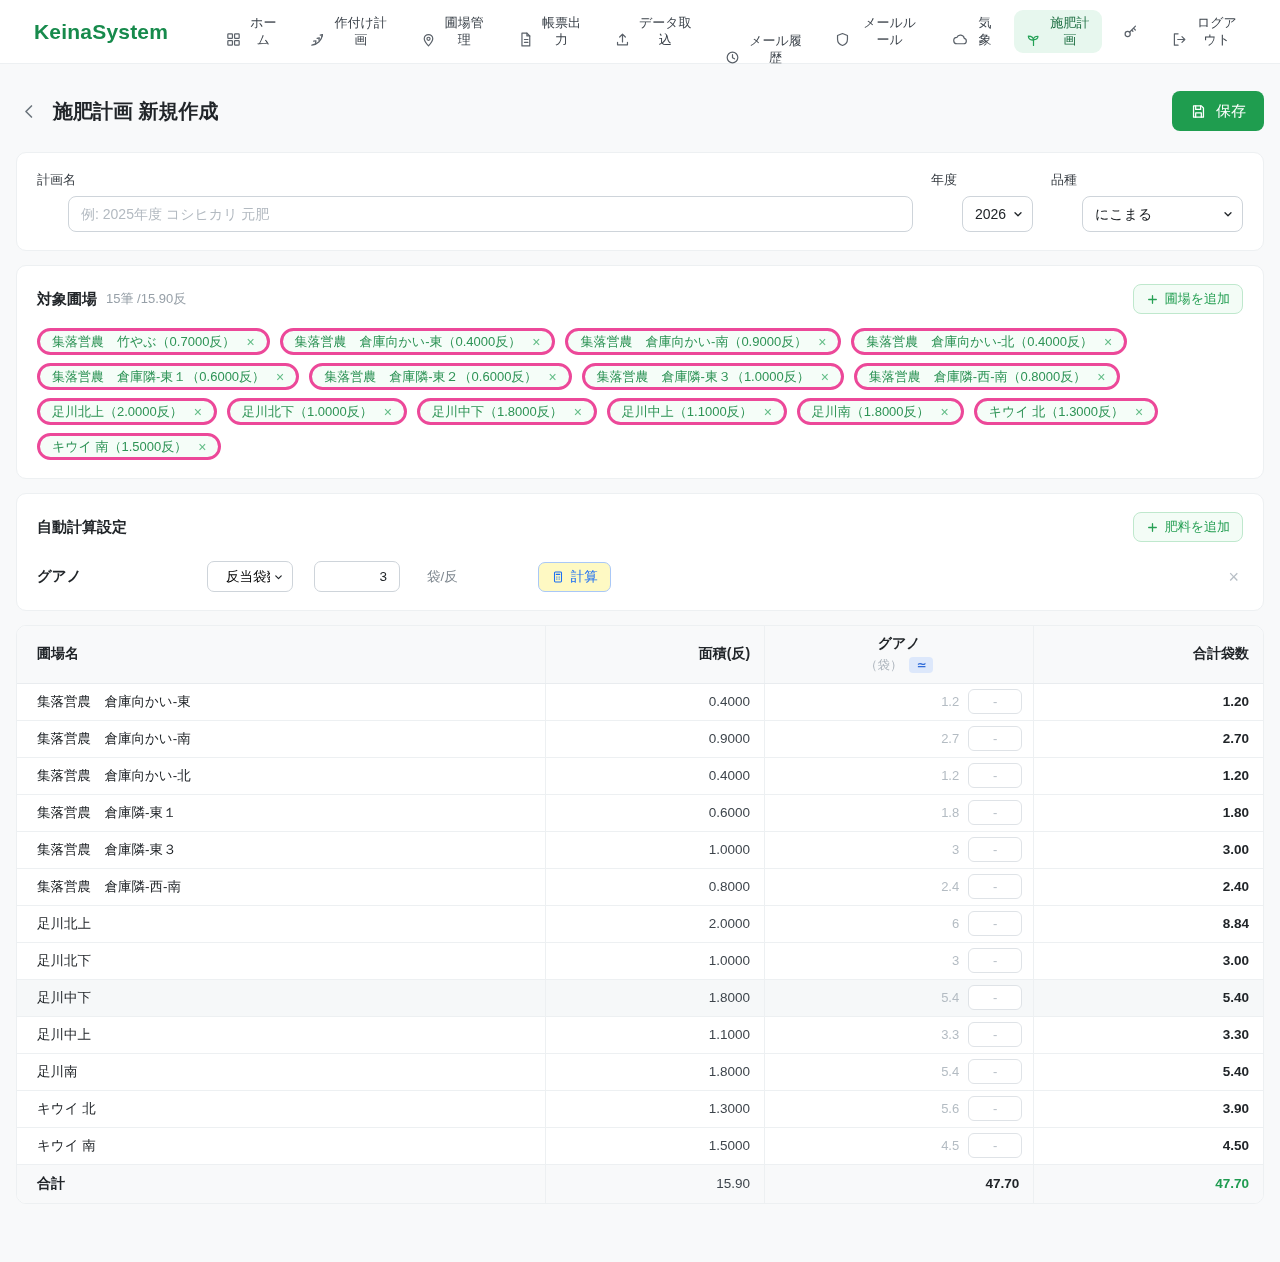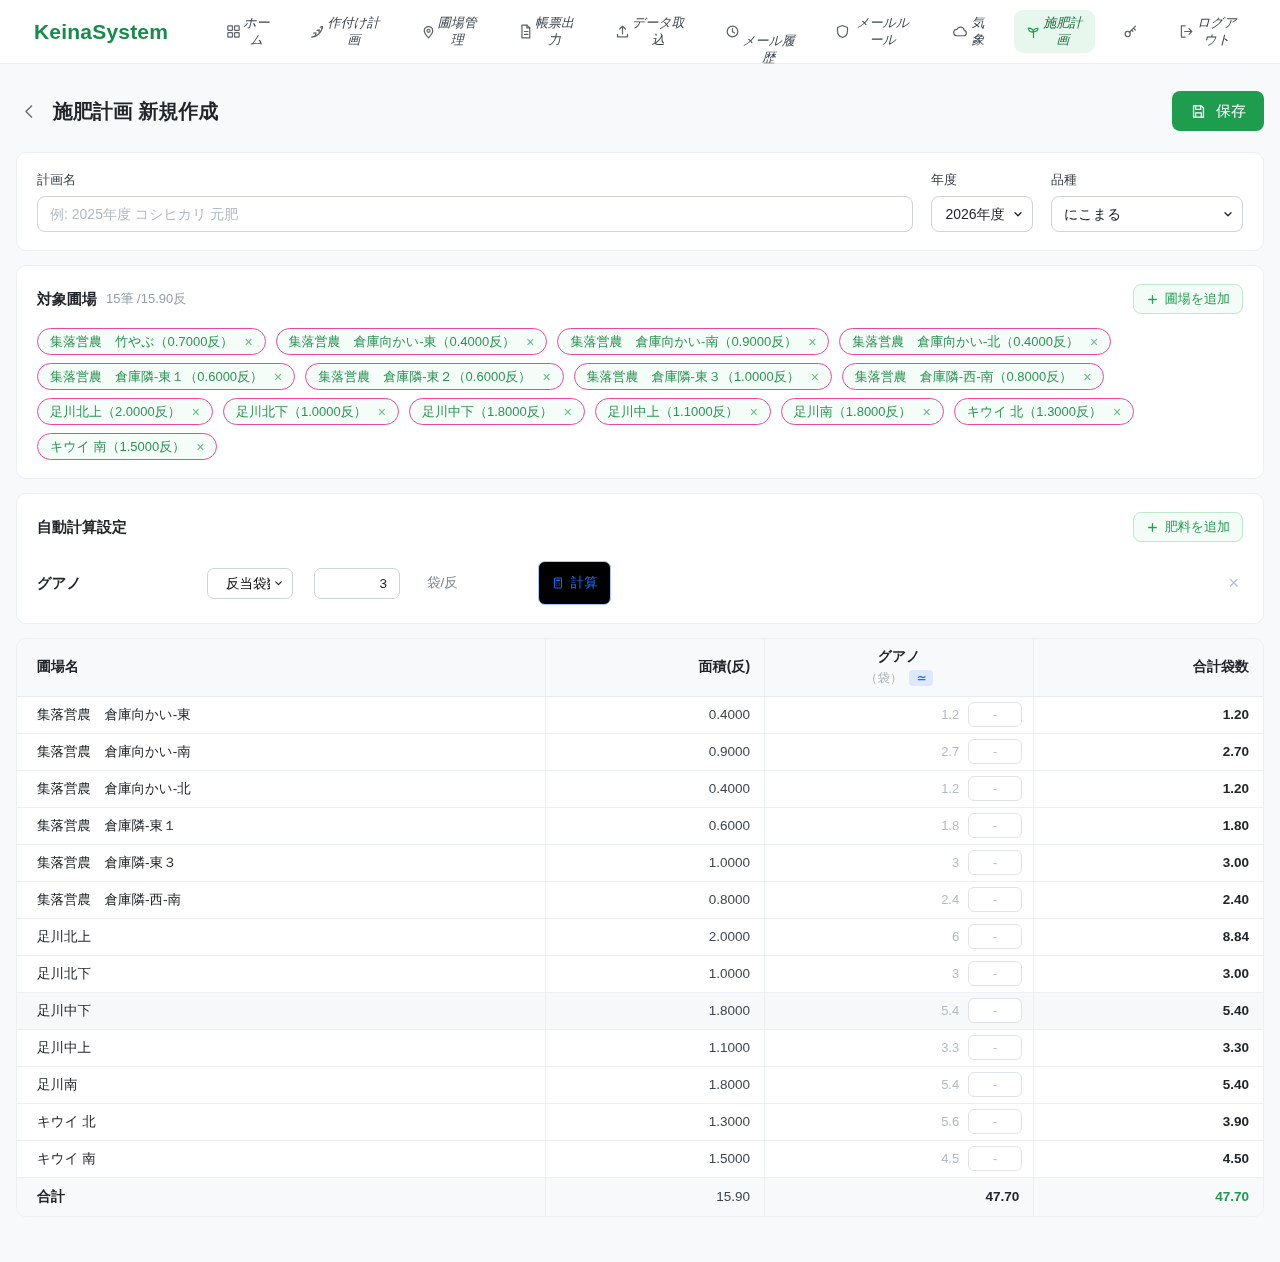--- a/index.html
+++ b/index.html
@@ -14,22 +14,22 @@
   .icn svg { display:block; }
 
   
   .navbar {
     height:64px; background:#fff; border-bottom:1px solid #edf0f2;
     display:flex; align-items:center; padding:0 30px 0 34px;
   }
   .brand { font-size:21px; font-weight:700; color:#178a4c; letter-spacing:.2px; margin-right:46px; cursor:pointer; }
   .nav { flex:1; display:flex; align-items:center; justify-content:space-between; }
   .nav-item {
-    display:flex; align-items:center; padding:5px 11px; border-radius:9px;
-    color:#3c434b; cursor:pointer;font-style:italic;
+    display:flex; align-items:flex-end; gap:7px; padding:5px 11px; border-radius:9px;
+    color:#3c434b; cursor:pointer;
   }
   .nav-item .icn { color:#5a6169; }
   .nav-label { font-size:13px; line-height:1.3; text-align:center; }
   .nav-item.active { background:#e7f7ee; color:#1c6e41; }
   .nav-item.active .icn { color:#22a155; }
   .nav-item[data-icon="grid"] .nav-label { width:2.2em; }
   .nav-item[data-icon="wheat"] .nav-label { width:4.2em; }
   .nav-item[data-icon="pin"] .nav-label { width:3.2em; }
   .nav-item[data-icon="document"] .nav-label { width:3.2em; }
   .nav-item[data-icon="upload"] .nav-label { width:4.2em; }
@@ -55,21 +55,21 @@
     background:#fff; border:1px solid #edf0f2; border-radius:10px;
     padding:18px 20px; margin-bottom:14px;
   }
 
   
   .form-row { display:flex; gap:18px; align-items:flex-end; }
   .field-col { display:flex; flex-direction:column; gap:7px; }
   .field-col label { font-size:13px; color:#343a40; }
   .field-col input, .field-col select {
     height:36px; border:1px solid #ced4da; border-radius:8px; background:#fff;
-    font-size:14px; color:#212529; padding:0 12px; font-family:inherit;
+    font-size:14px; color:#212529; padding:0 12px; font-family:inherit;margin-left:31px;
   }
   .field-col input::placeholder { color:#b3bac1; }
   .f-name { flex:1; }
   .f-year { width:102px; }
   .f-variety { width:192px; }
   .selwrap { position:relative; display:flex; }
   .selwrap select { appearance:none; -webkit-appearance:none; width:100%; padding-right:26px; cursor:pointer; }
   .selwrap .sel-arrow { position:absolute; right:9px; top:50%; transform:translateY(-50%); color:#212529; pointer-events:none; }
   .f-year select { text-align:center; }
 
@@ -80,41 +80,41 @@
   .btn-outline-green {
     margin-left:auto; height:30px; padding:0 12px; border-radius:8px;
     background:#f3fcf6; border:1px solid #bfe8cd; color:#27a055; font-size:13px;
     display:flex; align-items:center; gap:6px; cursor:pointer; font-family:inherit;
   }
 
   
   .tags { margin-top:14px; display:flex; flex-wrap:wrap; gap:8px 10px; }
   .tag {
     display:inline-flex; align-items:center; gap:11px; height:27px; padding:0 12px;
-    background:#f5fdf8; border:1px solid #ec4899; border-radius:15px;
+    background:#f5fdf8; border:3px solid #ec4899; border-radius:15px;
     color:#2d9355; font-size:13px; white-space:nowrap;
   }
   .tag-x { color:#63bd87; font-size:14px; cursor:pointer; line-height:1; }
 
   
   .calc-row { display:flex; align-items:center; margin-top:19px; }
   .fert-name { font-size:14.5px; font-weight:700; width:170px; }
   .calc-row .selwrap { width:86px; }
   .calc-row select {
     height:31px; border:1px solid #ced4da; border-radius:7px; background:#fff;
     font-size:13.5px; padding:0 22px 0 18px; font-family:inherit; appearance:none; -webkit-appearance:none; cursor:pointer;
   }
   .amount-input {
     width:86px; height:31px; margin-left:21px; border:1px solid #ced4da; border-radius:7px;
     text-align:right; padding:0 12px; font-size:13.5px; font-family:inherit; color:#212529;
   }
   .unit { color:#7d868e; font-size:13.5px; margin-left:27px; }
   .calc-btn {
-    margin-left:80px; height:44px; padding:0 12px; border-radius:7px;
-    background:#000000; border:1px solid #a9c8f7; color:var(--accent-blue,#1b6ef3); font-size:13.5px;
+    margin-left:80px; height:30px; padding:0 12px; border-radius:7px;
+    background:#fef9c3; border:1px solid #a9c8f7; color:var(--accent-blue,#1b6ef3); font-size:13.5px;
     display:flex; align-items:center; gap:6px; cursor:pointer; font-family:inherit;
   }
   .row-remove { margin-left:auto; color:#b8bfc6; font-size:18px; cursor:pointer; padding:0 4px; line-height:1; }
 
   
   .table-card { padding:0; overflow:hidden; }
   table { width:100%; border-collapse:collapse; font-size:13.5px; table-layout:fixed; }
   col.col-field { width:42.4%; } col.col-area { width:17.6%; } col.col-guano { width:21.6%; } col.col-total { width:18.4%; }
   thead th { background:#f8f9fa; font-weight:700; font-size:14px; height:57px; border-bottom:1px solid #e9ecef; }
   th + th, td + td { border-left:1px solid #edf0f2; }

